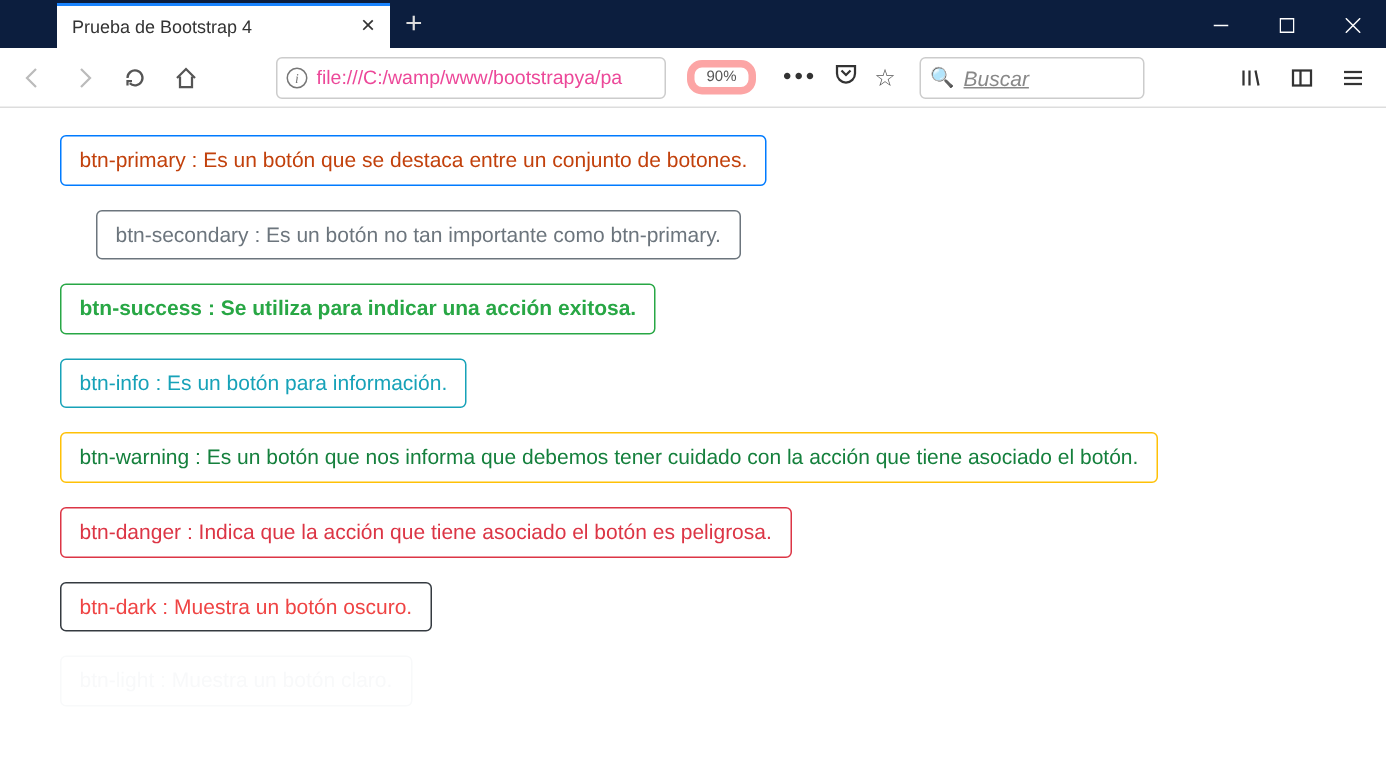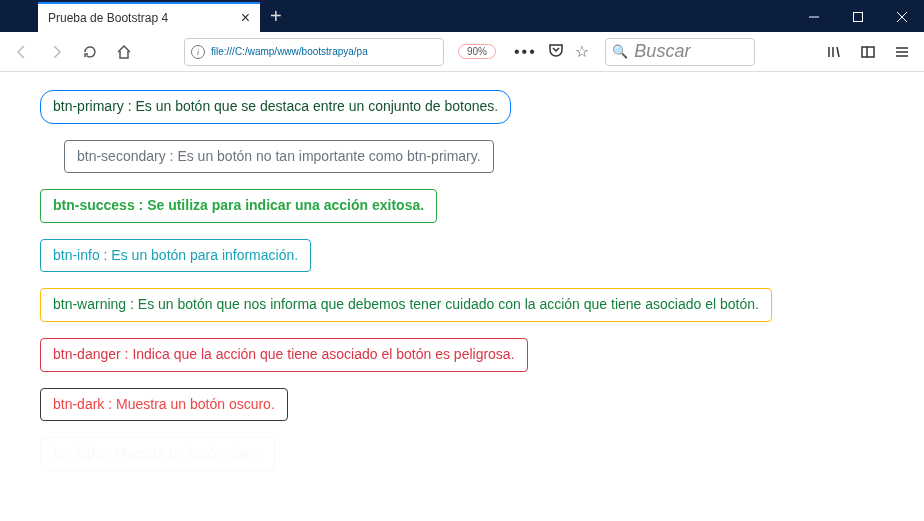--- a/index.html
+++ b/index.html
@@ -13,34 +13,34 @@
   .new-tab { color: #ddd; font-size: 20px; margin: 0 0 4px 10px; cursor: pointer; }
   .titlebar-spacer { flex: 1; }
   .win-btn { width: 44px; height: 30px; display: flex; align-items: center; justify-content: center; color: #fff; font-size: 13px; cursor: pointer; }
   .win-btn svg { stroke: #fff; fill: none; stroke-width: 1; }
 
   .toolbar { height: 40px; background: #fff; border-bottom: 1px solid #ddd; display: flex; align-items: center; padding: 0 8px; gap: 6px; }
   .tb-btn { width: 28px; height: 28px; display: flex; align-items: center; justify-content: center; color: #555; cursor: pointer; border-radius: 4px; }
   .tb-btn.disabled { color: #bbb; cursor: default; }
   .urlbar { flex: 0 0 260px; height: 28px; border: 1px solid #ccc; border-radius: 4px; display: flex; align-items: center; padding: 0 6px; margin-left: 40px; }
   .urlbar-icon { width: 14px; height: 14px; border: 1px solid #777; border-radius: 50%; display: flex; align-items: center; justify-content: center; font-size: 9px; color: #777; margin-right: 6px; font-style: italic; font-family: serif; }
-  .urlbar-text { font-size: 10px; color: #0369a1; white-space: nowrap; overflow: hidden; flex: 1; }
-  .zoom-badge { border: 1px solid #fca5a5; border-radius: 10px; font-size: 10px; padding: 1px 8px; margin: 0 8px; color: #555; }
+  .urlbar-text { font-size: 13px; color: #ec4899; white-space: nowrap; overflow: hidden; flex: 1; }
+  .zoom-badge { border: 5px solid #fca5a5; border-radius: 10px; font-size: 10px; padding: 1px 8px; margin: 0 8px; color: #555; }
   .dots { font-size: 16px; letter-spacing: 2px; color: #333; margin: 0 4px; }
   .pocket { width: 18px; }
   .star { font-size: 16px; color: #555; margin: 0 4px; }
   .searchbox { flex: 0 0 150px; height: 28px; border: 1px solid #ccc; border-radius: 4px; display: flex; align-items: center; padding: 0 6px; margin-left: 6px; }
   .searchbox-icon { color: #888; font-size: 13px; margin-right: 6px; }
-  .searchbox-text { font-size: 18px; color: #888; font-style: italic; }
+  .searchbox-text { font-size: 14px; color: #888; font-style: italic; text-decoration: underline; }
   .toolbar-spacer { flex: 1; }
 
   
   .content { padding: 18px 12px 12px 40px; }
   .btn-outline { display: inline-block; font-size: 14px; padding: 6px 12px; border-radius: 4px; border: 1px solid; background: #fff; margin-bottom: 16px; cursor: pointer; line-height: 1.4; }
-  .primary   { color: #14532d; border-color: #007bff; border-radius: 13px; }
+  .primary   { color: #c2410c; border-color: #007bff; }
   .secondary { color: #6c757d; border-color: #6c757d; margin-left: 24px; }
   .success   { color: #28a745; border-color: #28a745; font-weight: bold; }
   .info      { color: #17a2b8; border-color: #17a2b8; }
   .warning   { color: #15803d; border-color: #ffc107; }
   .danger    { color: #dc3545; border-color: #dc3545; }
   .dark      { color: #ef4444; border-color: #343a40; }
   .light     { color: #f8f9fa; border-color: #f8f9fa; }
 </style>
 </head>
 <body>

